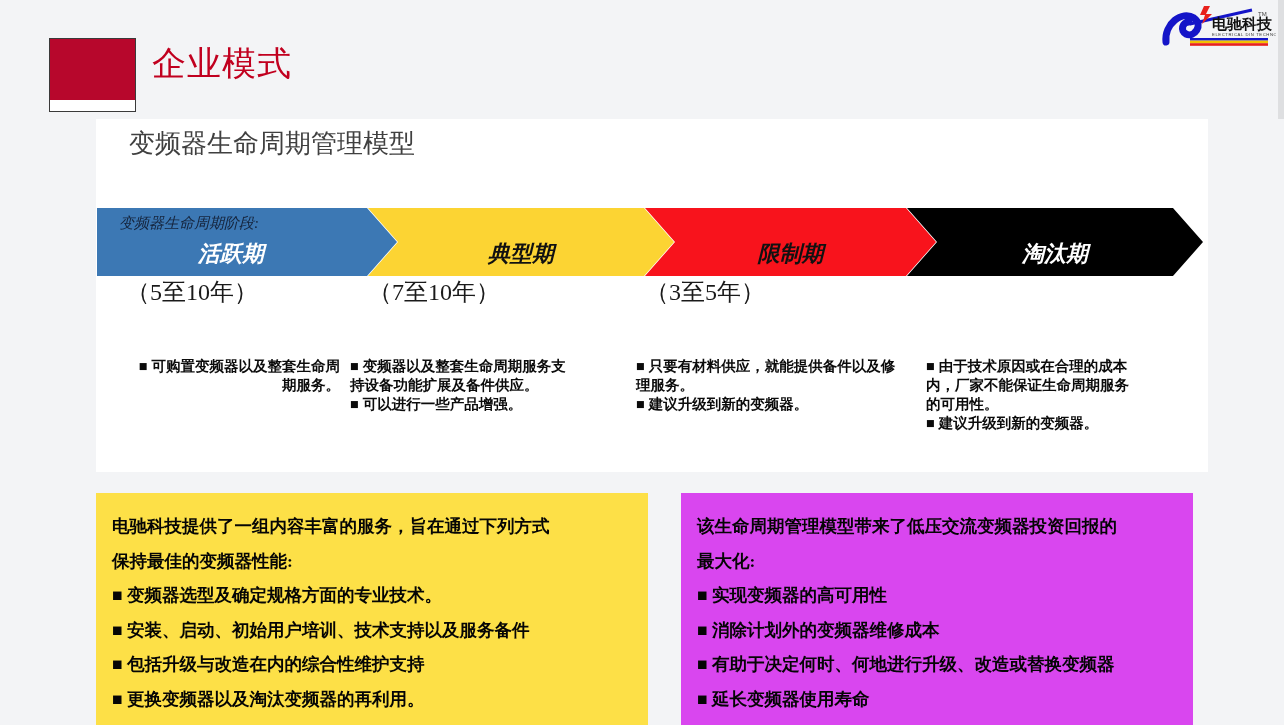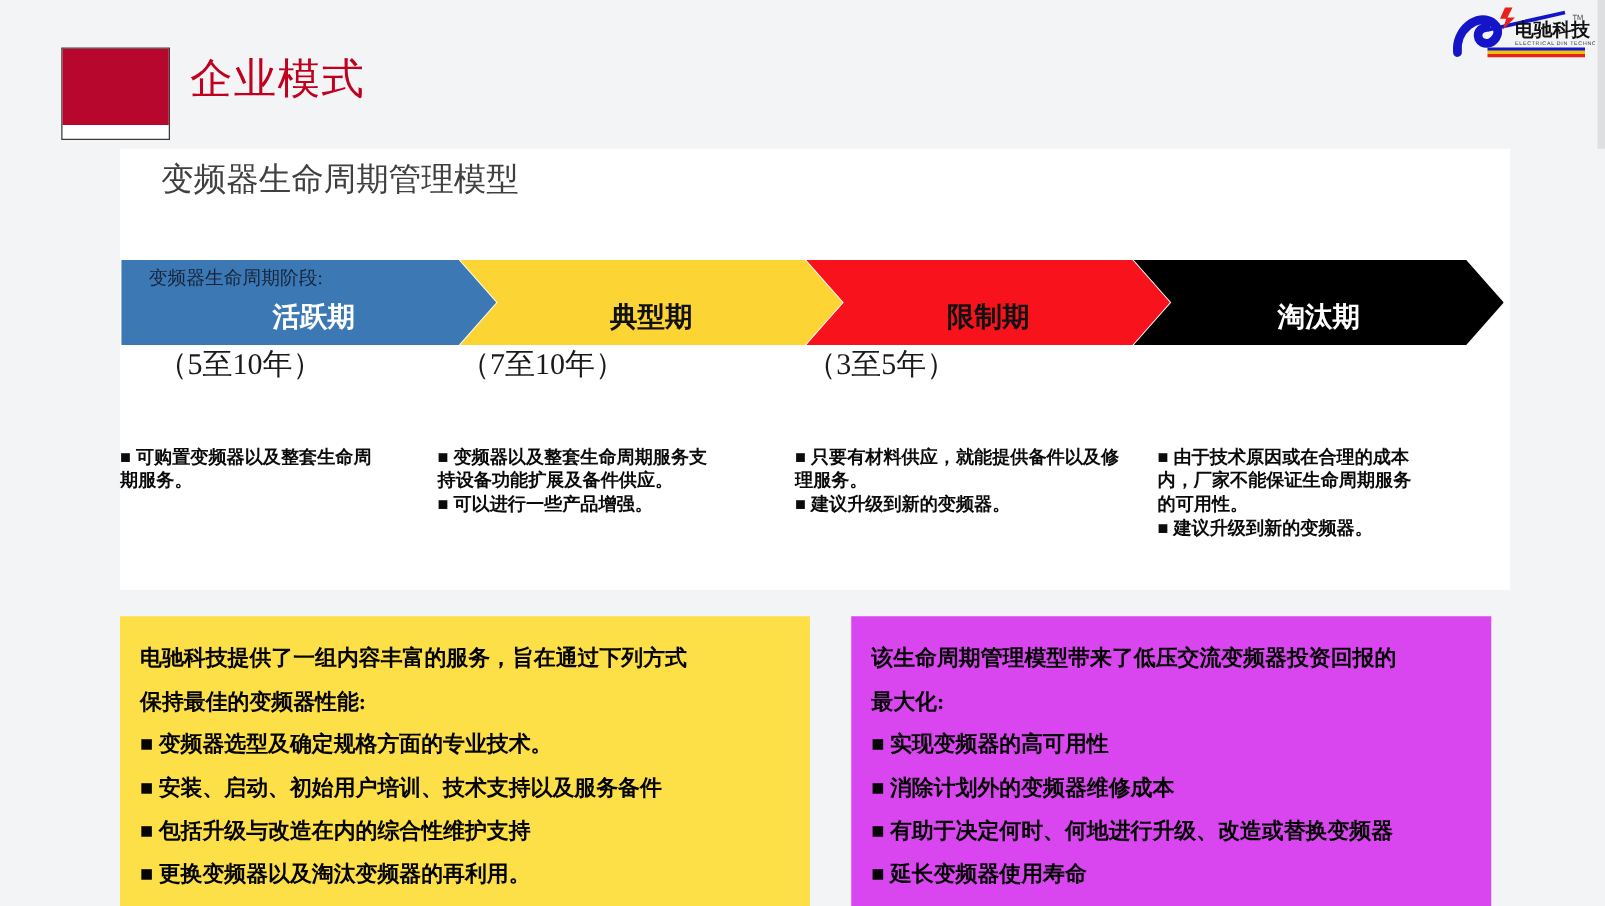--- a/index.html
+++ b/index.html
@@ -77,21 +77,21 @@
     color: #404040;
     font-family: "Liberation Serif", "DejaVu Serif", serif;
     font-weight: normal;
     white-space: nowrap;
   }
 
   
   #phase-bar {
     position: absolute;
     left: 0px; top: 89px;
-    width: 1112px; height: 68px;
+    width: 1112px; height: 68px; font-style: italic;
   }
   .phase-chevron {
     position: absolute;
     top: 0;
     height: 68px;
     color: #111;
   }
   .phase-chevron .ph-svg { position: absolute; left:0; top:0; }
   .phase-stage-label {
     position: absolute;
@@ -205,21 +205,21 @@
 
   <div id="model-title">变频器生命周期管理模型</div>
 
   <div id="phase-bar">
 
     <div class="phase-chevron" style="left:1px; width:300px;">
       <svg class="ph-svg" width="300" height="68" viewBox="0 0 300 68" preserveAspectRatio="none">
         <polygon points="0,0 270,0 300,34 270,68 0,68" fill="#3c78b4"></polygon>
       </svg>
       <div class="phase-stage-label">变频器生命周期阶段:</div>
-      <div class="phase-name on-dark" style="width:268px;padding-left:20px;">活跃期</div>
+      <div class="phase-name on-dark" style="width:268px;">活跃期</div>
     </div>
 
     <div class="phase-chevron" style="left:272px; width:306px;">
       <svg class="ph-svg" width="306" height="68" viewBox="0 0 306 68" preserveAspectRatio="none">
         <polygon points="0,0 276,0 306,34 276,68 0,68 30,34" fill="#fcd433"></polygon>
       </svg>
       <div class="phase-name on-light" style="width:306px;">典型期</div>
     </div>
 
     <div class="phase-chevron" style="left:549px; width:291px;">
@@ -237,21 +237,21 @@
     </div>
   </div>
 
   <div class="phase-duration" style="left:30px; width:272px;">（5至10年）</div>
   <div class="phase-duration" style="left:272px; width:306px;">（7至10年）</div>
   <div class="phase-duration" style="left:549px; width:291px;">（3至5年）</div>
   <div class="phase-duration" style="left:811px; width:296px;"></div>
 
   <div id="note-columns">
 
-    <div class="note-col" style="left:0px; width:244px;">
+    <div class="note-col" style="left:0px; width:244px;text-align:right;">
       <div class="note-line bulleted">可购置变频器以及整套生命周
 期服务。</div>
     </div>
 
     <div class="note-col" style="left:254px; width:258px;">
       <div class="note-line bulleted">变频器以及整套生命周期服务支
 持设备功能扩展及备件供应。</div>
       <div class="note-line bulleted">可以进行一些产品增强。</div>
     </div>
 

